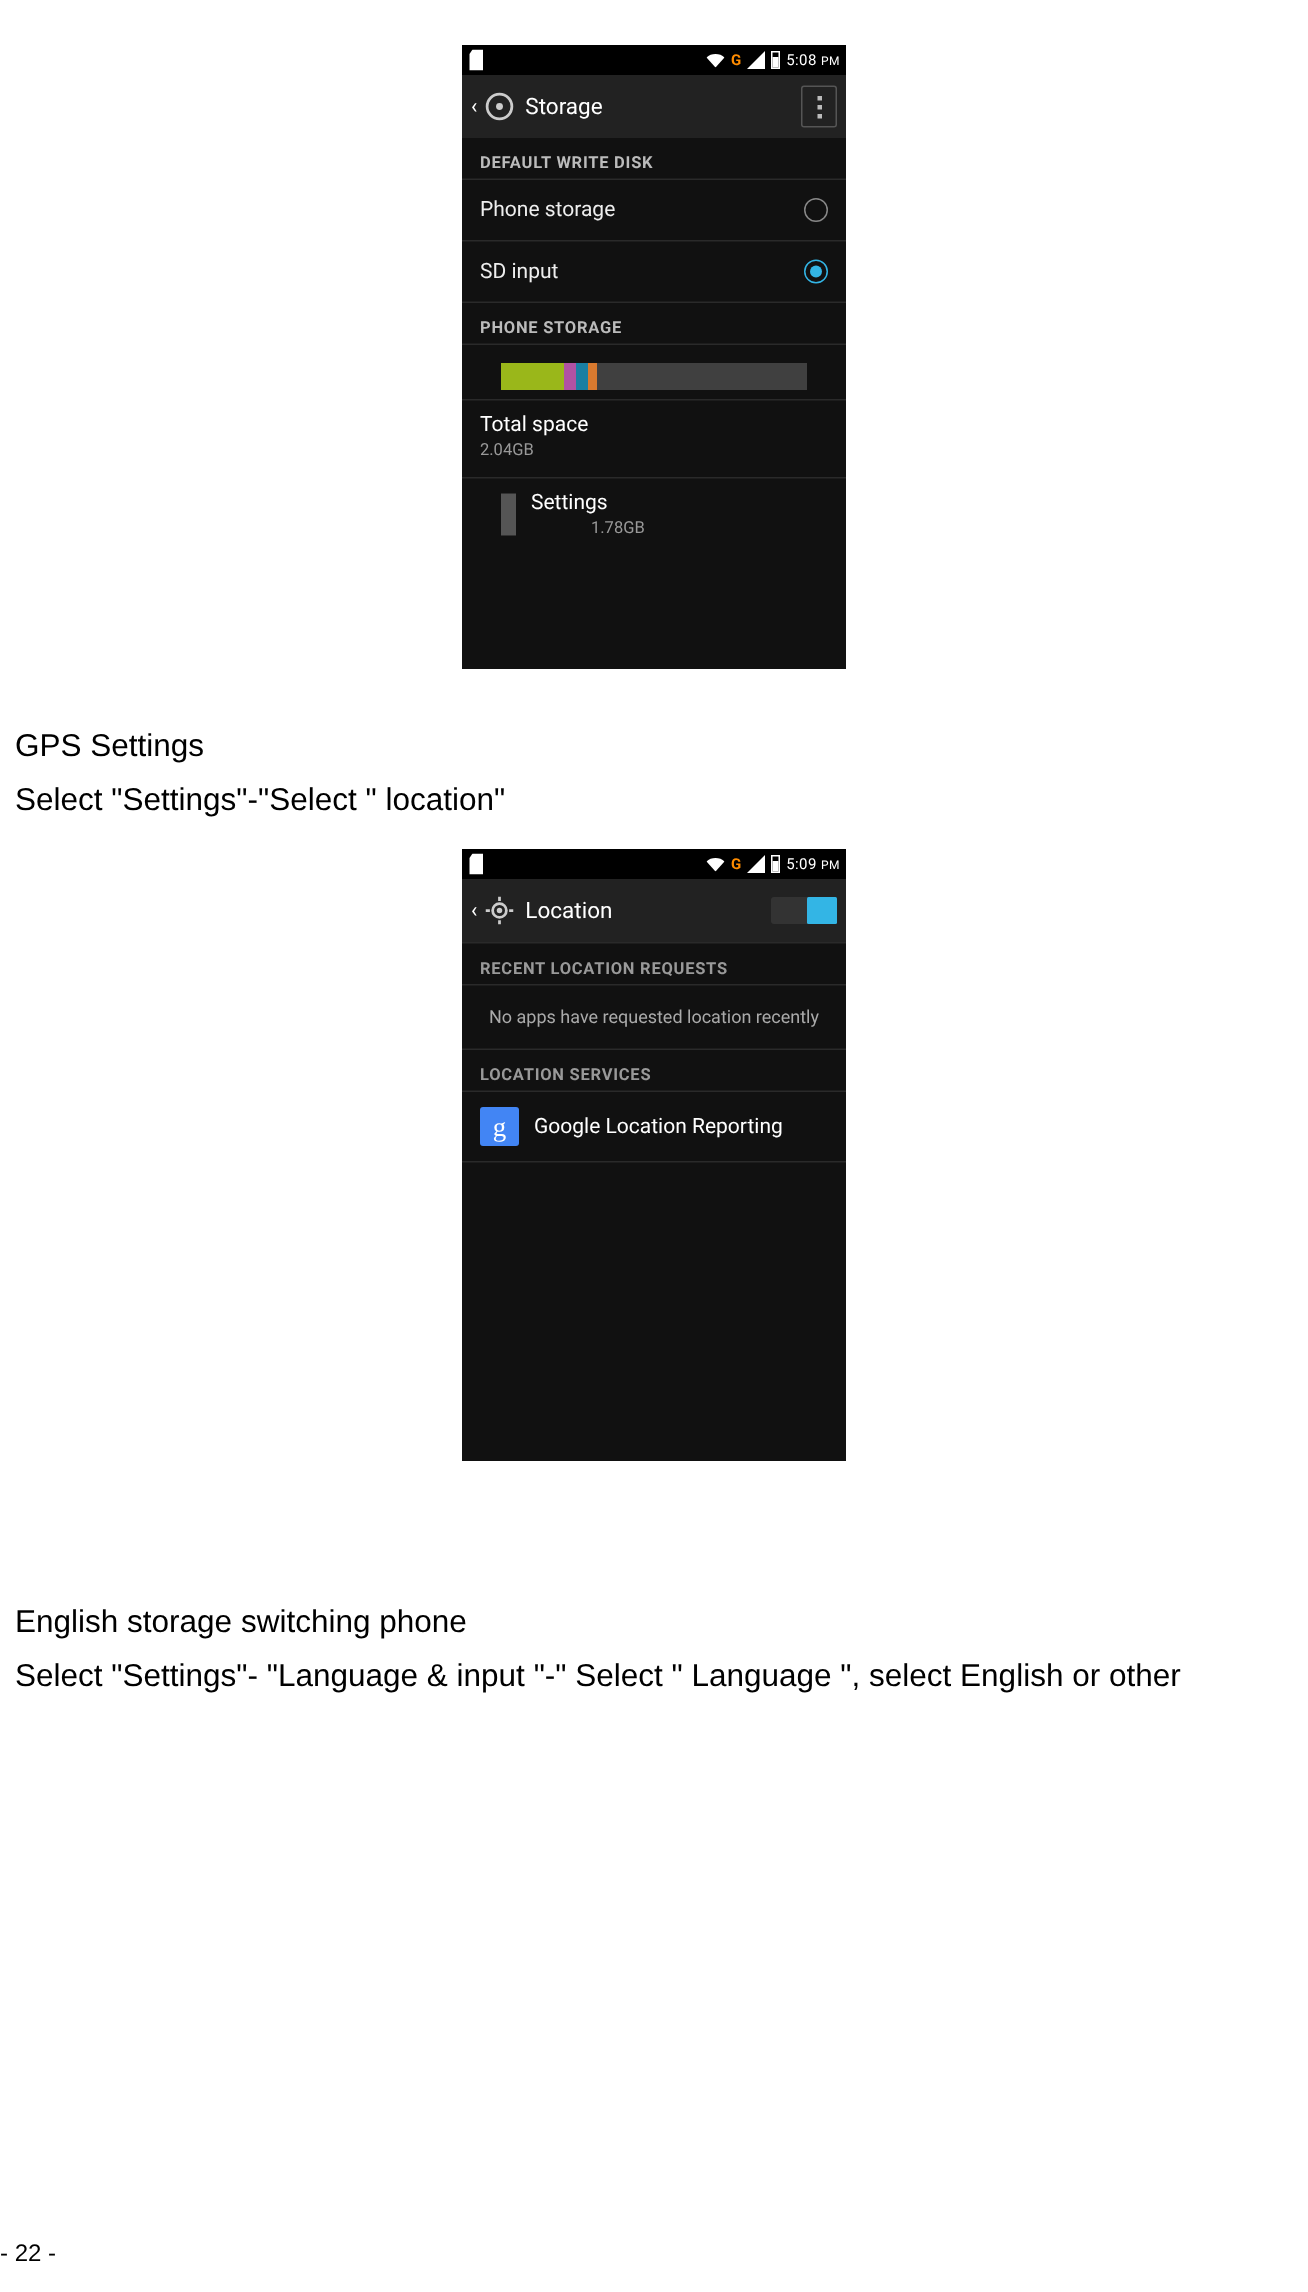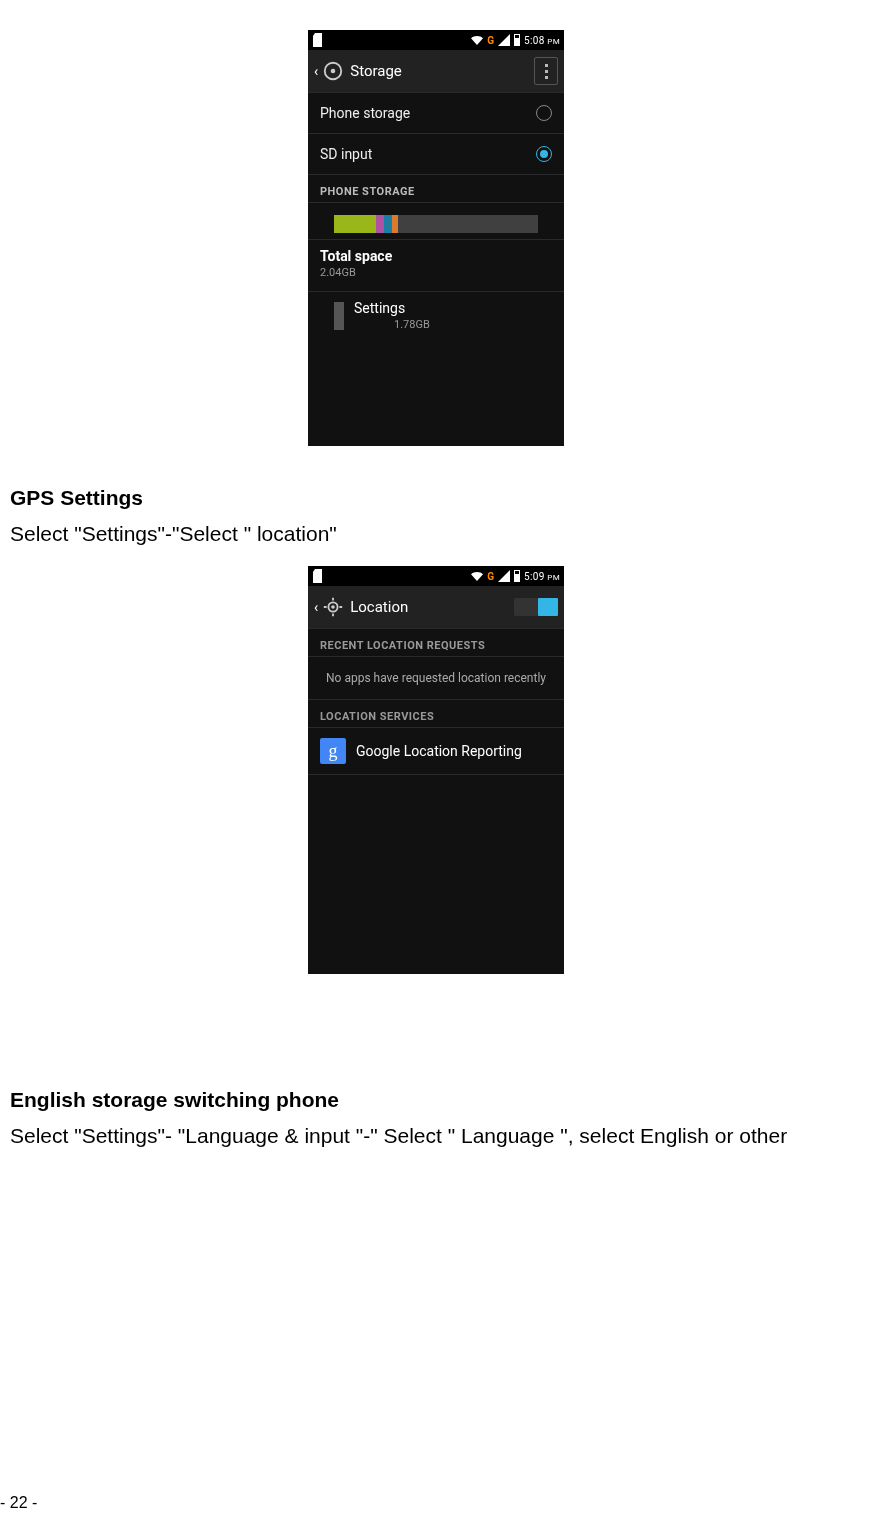--- a/index.html
+++ b/index.html
@@ -67,21 +67,21 @@
   
   .row {
     padding: 12px 12px;
     color:#eee;
     font-size:14px;
     display:flex;
     align-items:center;
     justify-content:space-between;
   }
   .row-sub { padding:8px 12px 12px; }
-  .row-sub .title { color:#fff; font-size:14px;font-weight:bold; }
+  .row-sub .title { color:#fff; font-size:14px; }
   .row-sub .sub { color:#999; font-size:11px; margin-top:2px; }
   .radio { width:16px; height:16px; border:1.5px solid #888; border-radius:50%; display:flex; align-items:center; justify-content:center; }
   .radio.sel::after { content:""; width:8px; height:8px; background:#33b5e5; border-radius:50%; }
   .radio.sel { border-color:#33b5e5; }
 
   
   .storage-bar-wrap { padding:12px 26px 6px; }
   .storage-bar {
     height:18px;
     background:#404040;
@@ -97,21 +97,21 @@
   .avail-row { display:flex; align-items:center; padding:8px 12px 12px 26px; }
   .avail-swatch { width:10px; height:28px; background:#555; margin-right:10px; }
 
   
   .no-apps { color:#aaa; font-size:12px; padding:14px 17px; text-align:center; }
   .g-row { display:flex; align-items:center; padding:10px 12px; }
   .g-icon { width:26px; height:26px; background:#4285f4; color:#fff; font-family:Georgia,serif; font-size:18px; display:flex; align-items:center; justify-content:center; border-radius:2px; margin-right:10px; }
   .g-text { color:#fff; font-size:14px; }
 
   
-  .doc-h { font-size:21px; font-weight:bold; margin:24px 0 10px; }
+  .doc-h { font-size:21px; font-weight:normal; margin:6px 0 10px; }
   .doc-p { font-size:21px; line-height:1.35; margin:6px 0 18px; }
   .gap-large { height: 50px; }
 
   .page-num {
     position:absolute;
     bottom:16px;
     left:0; right:0;
     text-align:left;
     font-size:16px;
   }
@@ -155,20 +155,21 @@
             </svg>
         </span>
         <span class="ab-title">Storage</span>
         <div class="ab-overflow">
           <span></span>
             <span></span>
             <span></span>
         </div>
       </div>
 
+      <div class="sect-hdr">DEFAULT WRITE DISK</div>
       <div class="divider"></div>
 
       <div class="row">
         <span>Phone storage</span>
         <span class="radio"></span>
       </div>
       <div class="divider"></div>
 
       <div class="row">
         <span>SD input</span>

